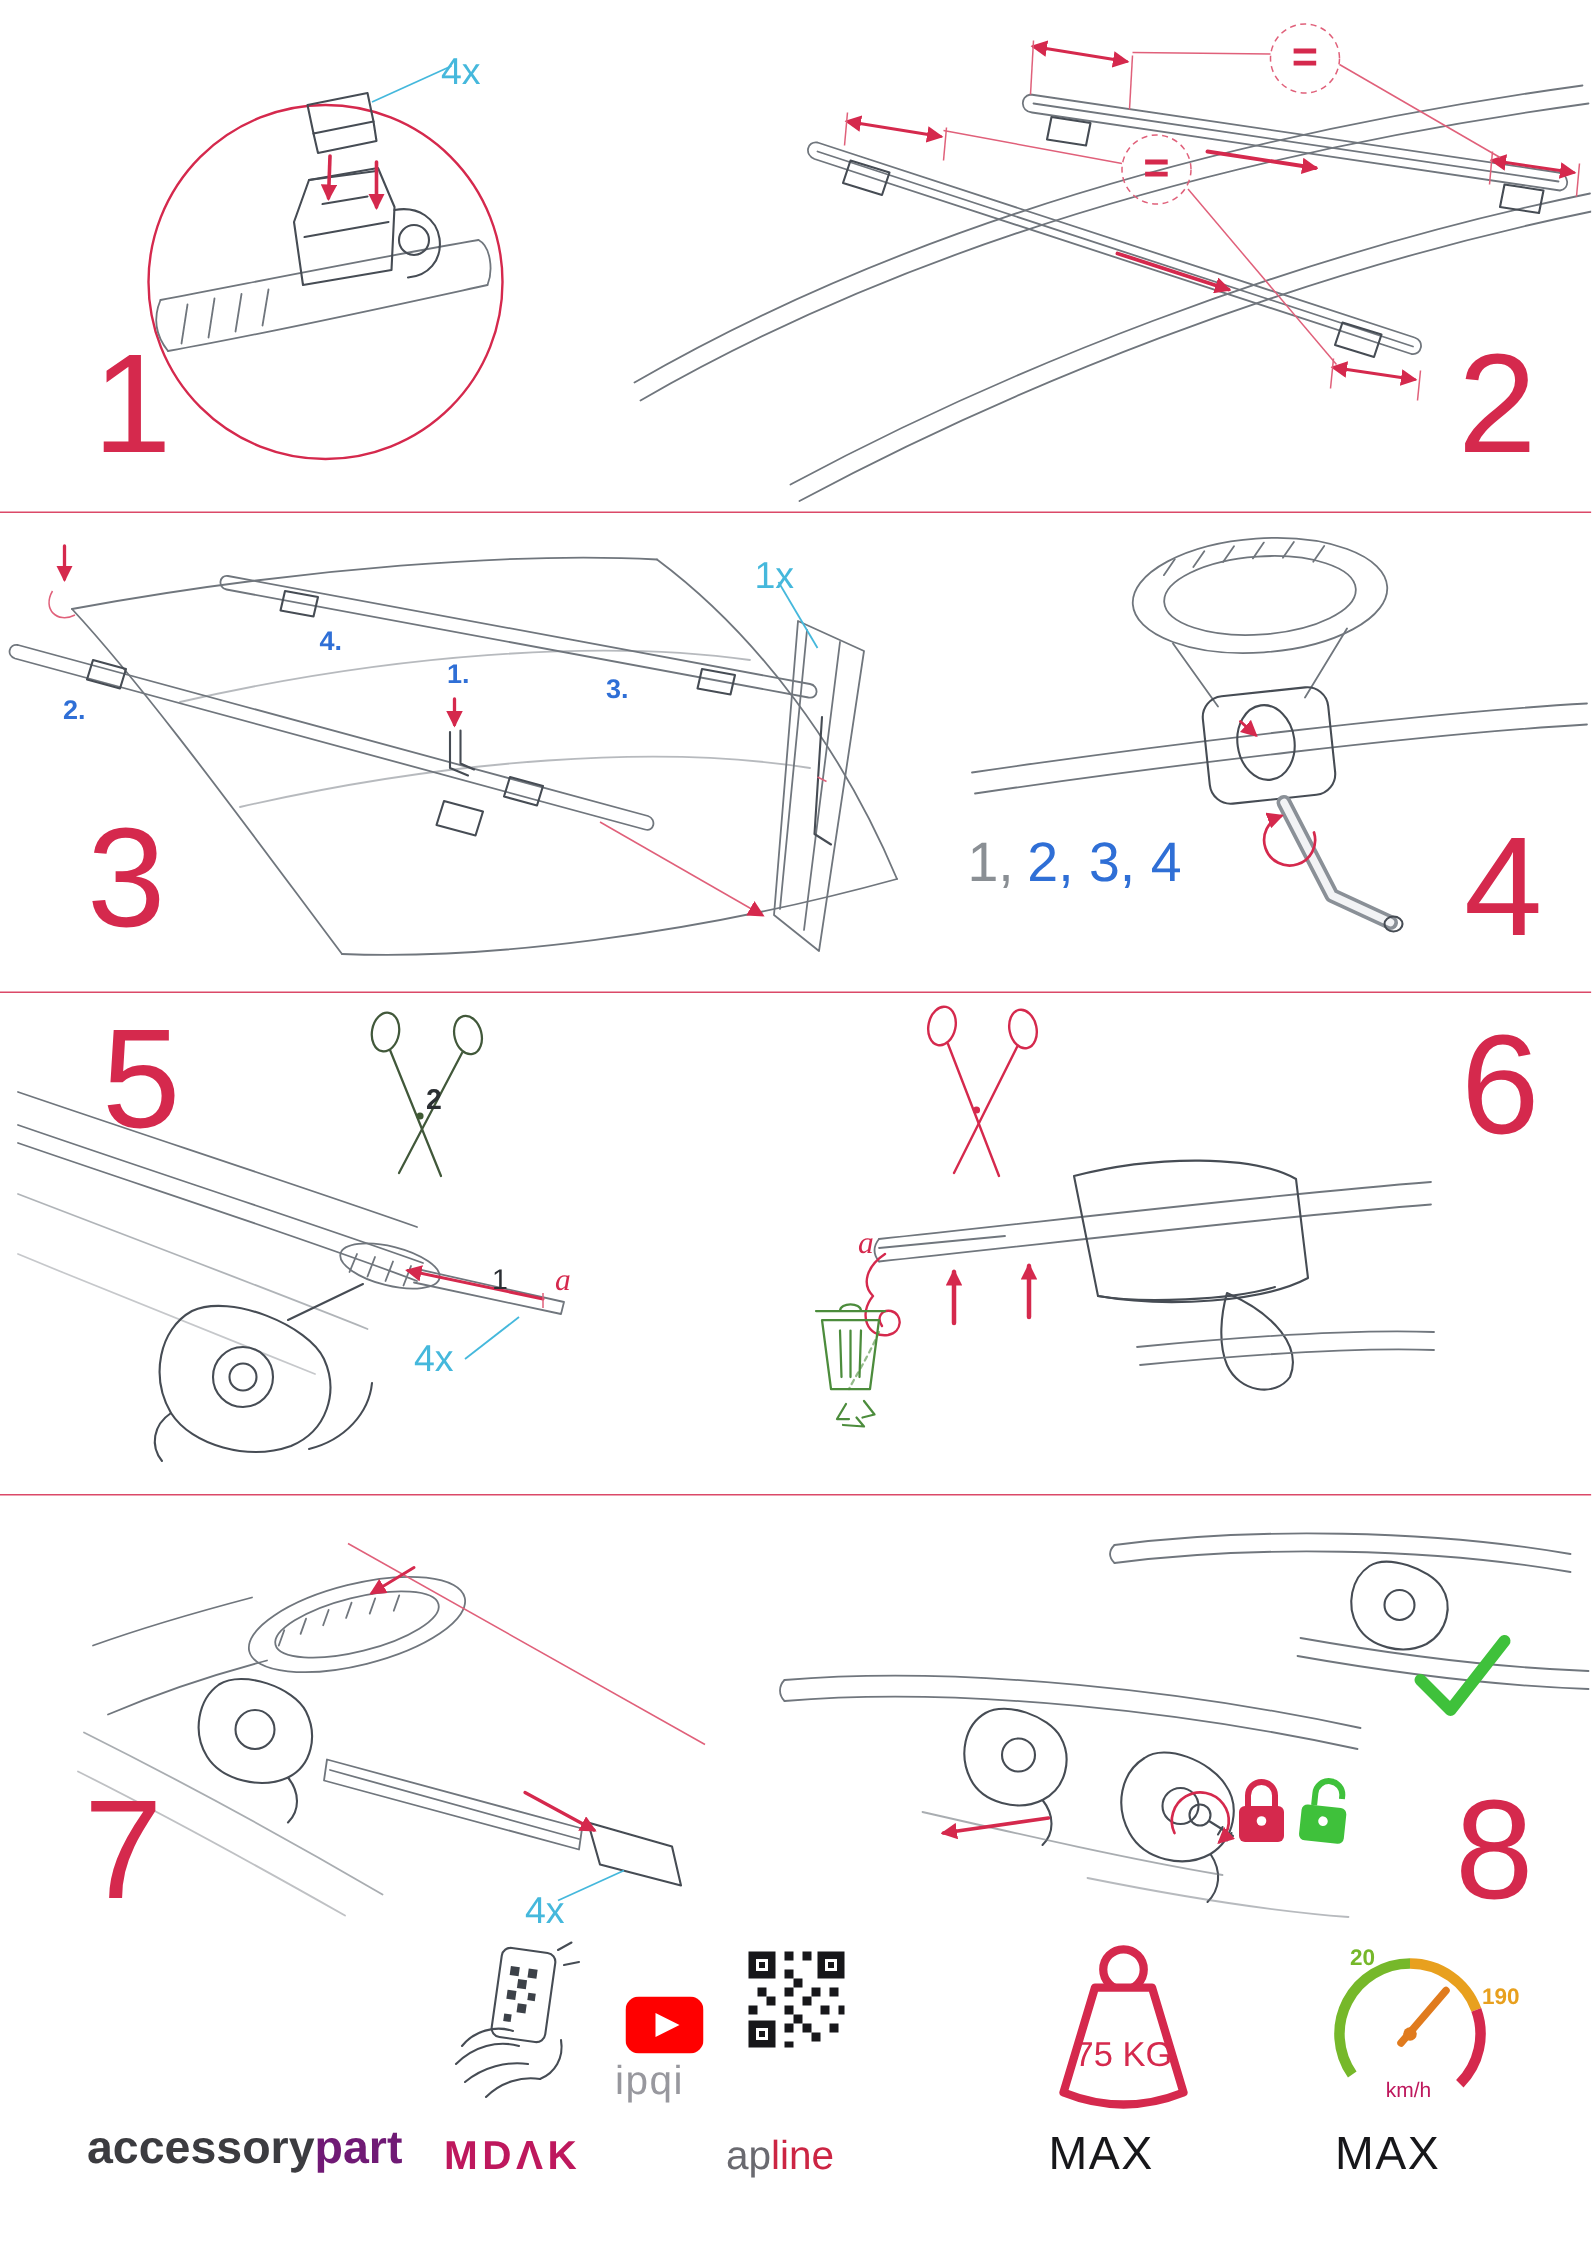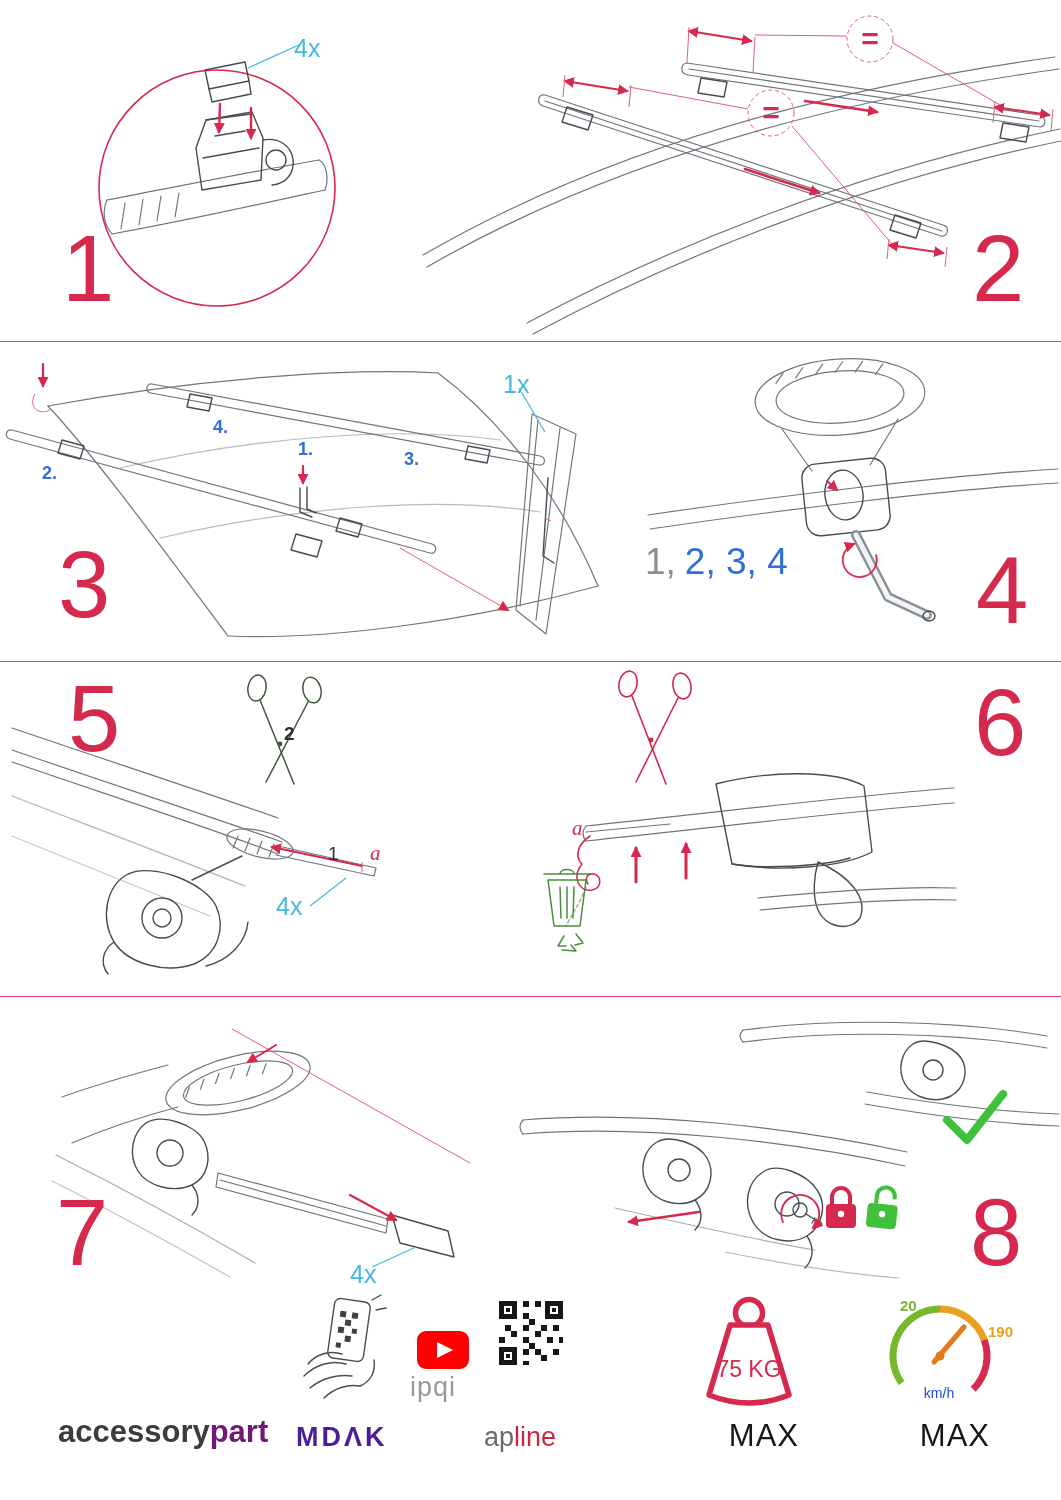--- a/index.html
+++ b/index.html
@@ -28,29 +28,29 @@
           font-family:"Liberation Serif","DejaVu Serif",serif}
   .seq{position:absolute;font-size:37px;line-height:1}
   .seq .g{color:#8a8f94}
   .seq .b{color:#2f6fd6;margin-left:9px}
 
   
   .product{position:absolute;left:58px;top:1336px;font-size:50px;font-weight:600;color:#2a2968;letter-spacing:1px;line-height:1}
   .brandline{position:absolute;left:58px;top:1416px;font-size:31px;font-weight:600;line-height:1}
   .brandline .d{color:#3c3c40}
   .brandline .r{color:#701a75}
-  .logo-mdak{position:absolute;left:296px;top:1424px;font-size:27px;font-weight:700;color:#4c1d95;letter-spacing:3px;line-height:1}
+  .logo-mdak{position:absolute;left:296px;top:1424px;font-size:27px;font-weight:700;color:#be185d;letter-spacing:3px;line-height:1}
   .logo-ipqi{position:absolute;left:410px;top:1374px;font-size:27px;font-weight:500;color:#98989e;letter-spacing:1px;line-height:1}
   .logo-apline{position:absolute;left:484px;top:1424px;font-size:27px;font-weight:500;line-height:1}
   .logo-apline .g{color:#6a6a70}
   .logo-apline .r{color:#cc2543}
   .kg{position:absolute;left:699px;top:1358px;width:100px;text-align:center;font-size:23px;font-weight:400;color:#d5294d;line-height:1}
-  .maxlbl{position:absolute;width:100px;text-align:right;font-size:31px;font-weight:500;color:#17171a;letter-spacing:1px;line-height:1}
+  .maxlbl{position:absolute;width:100px;text-align:left;font-size:31px;font-weight:500;color:#17171a;letter-spacing:1px;line-height:1}
   .speedlbl{position:absolute;font-size:15px;font-weight:700;line-height:1}
-  .unitlbl{position:absolute;width:50px;text-align:center;font-size:14px;color:#1d4ed8;line-height:1}
+  .unitlbl{position:absolute;width:50px;text-align:center;font-size:14px;color:#be185d;line-height:1}
 </style>
 </head>
 <body>
 
 <div class="page">
 
   <div class="divider" style="top:341px"></div>
   <div class="divider" style="top:661px"></div>
   <div class="divider" style="top:996px"></div>
 
@@ -211,21 +211,21 @@
       <ellipse class="lnd" cx="214" cy="150" rx="19" ry="25" transform="rotate(-8 214 150)"></ellipse>
       <line class="redln" style="stroke-width:2" x1="197" y1="136" x2="207" y2="145" marker-end="url(#ar4)"></line>
     </g>
     <g>
       <path d="M226,190 L258,252 L297,270" stroke="#8a9097" stroke-width="10" fill="none" stroke-linecap="round" stroke-linejoin="round"></path>
       <path d="M226,190 L258,252 L297,270" stroke="#f2f3f5" stroke-width="5" fill="none" stroke-linecap="round" stroke-linejoin="round"></path>
       <ellipse class="lnd" cx="299" cy="271" rx="6" ry="5"></ellipse>
     </g>
     <path class="redln" style="stroke-width:1.8" d="M246,210 A17,17 0 1 1 224,199" marker-end="url(#ar4)"></path>
   </svg>
-  <span class="seq" style="left:645px;top:543px">
+  <span class="seq" style="left:645px;top:556px">
     <span class="g">1,</span><span class="b">2, 3, 4</span>
   </span>
   <span class="stepnum" style="left:976px;top:544px">4</span>
 
   <svg class="art" style="left:10px;top:666px" width="420" height="326" viewBox="0 0 420 326">
     <defs>
       <marker id="ar5" markerUnits="userSpaceOnUse" markerWidth="11" markerHeight="11" refX="9" refY="5.5" orient="auto-start-reverse">
         <path d="M0,0L11,5.5L0,11Z" fill="#d5294d"></path>
       </marker>
     </defs>

